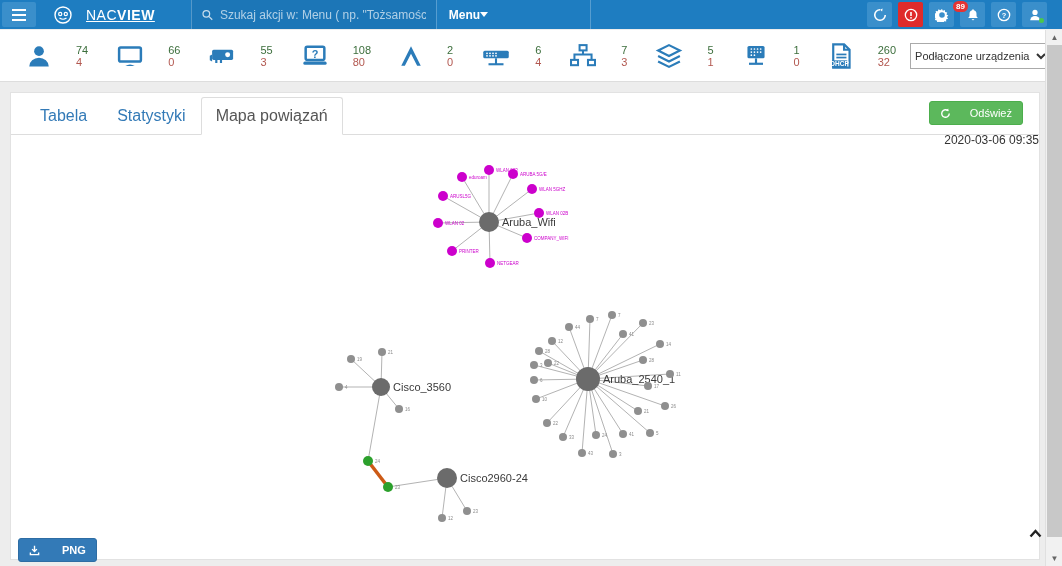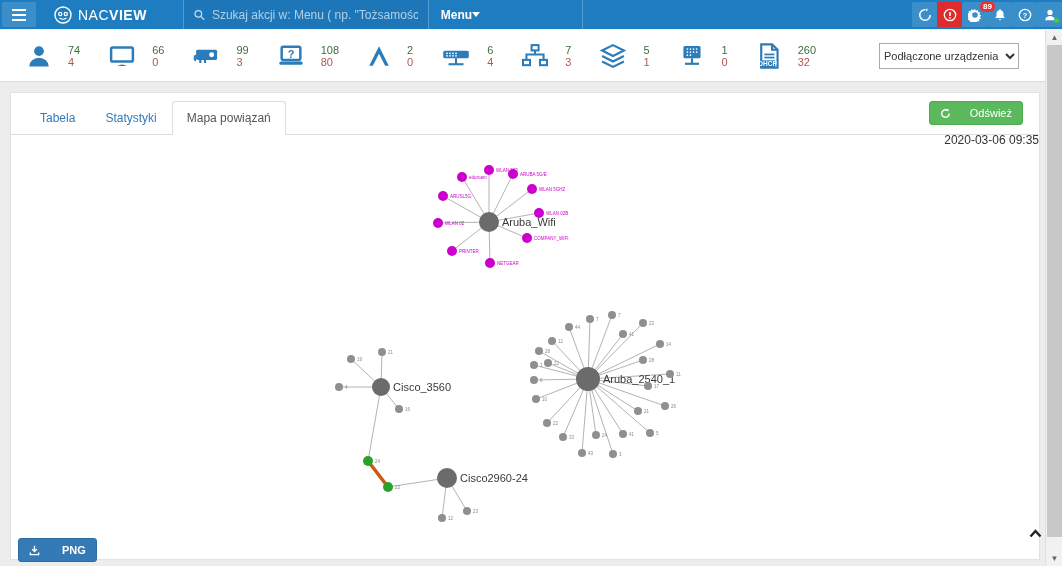--- a/index.html
+++ b/index.html
@@ -5,63 +5,63 @@
   * { margin:0; padding:0; box-sizing:border-box; }
   html,body { width:1062px; height:566px; overflow:hidden;
     font-family:"Liberation Sans", sans-serif; background:#ededed; }
 
   
   .navbar { position:absolute; left:0; top:0; width:1062px; height:29px;
     background:#1e7dc1; display:flex; align-items:stretch; z-index:30; }
   .nav-btn { display:flex; align-items:center; justify-content:center;
     color:#fff; cursor:pointer; }
   .hamburger { width:34px; margin:2px 0 2px 2px; background:#3a8fcb; border-radius:2px; }
-  .brand { display:flex; align-items:center; gap:6px; padding:0 14px 0 18px; color:#fff; }
+  .brand { display:flex; align-items:center; gap:14px; padding:0 14px 0 18px; color:#fff;text-decoration:underline; }
   .brand-name { font-size:14px; letter-spacing:.5px; }
   .brand-name b { font-weight:bold; }
   .nav-search { display:flex; align-items:center; gap:7px; width:245px; margin-left:22px;
     border-left:1px solid rgba(255,255,255,.25); padding:0 10px; background:rgba(0,0,0,.05); }
   .nav-search input { background:transparent; border:none; outline:none; width:100%;
     color:#fff; font-size:12px; }
   .nav-search input::placeholder { color:rgba(255,255,255,.65); }
   .nav-menu { width:155px; display:flex; align-items:center; 
     padding:0 12px; border-left:1px solid rgba(255,255,255,.25);
     border-right:1px solid rgba(255,255,255,.25); color:#fff; cursor:pointer; }
   .nav-menu .lbl { font-size:12px; font-weight:bold; }
   .caret { width:0; height:0; border-left:4px solid transparent;
     border-right:4px solid transparent; border-top:5px solid #fff; }
-  .nav-right { margin-left:auto; display:flex; align-items:stretch; gap:0; padding-right:0; }
+  .nav-right { margin-left:auto; display:flex; align-items:stretch; gap:6px; padding-right:15px; }
   .icon-btn { width:25px; margin:2px 0; background:#3a8fcb; border-radius:2px;
     position:relative; display:flex; align-items:center; justify-content:center;
     color:#fff; cursor:pointer; }
   .icon-btn.alert { background:#df2b2b; }
   .badge { position:absolute; top:-1px; left:-7px; background:#e53333; color:#fff;
     font-size:8px; font-weight:bold; padding:1px 3px; border-radius:7px; z-index:5; }
   .status-dot { position:absolute; right:3px; bottom:4px; width:5px; height:5px;
     border-radius:50%; background:#49c84d; }
 
   
   .statsbar { position:absolute; left:0; top:30px; width:1045px; height:52px;
     background:#fff; border-bottom:1px solid #ddd; display:flex; align-items:center;
     padding:0 12px; }
-  .stat { display:flex; align-items:center; gap:16px; padding:0 14px; height:34px; cursor:pointer; }
+  .stat { display:flex; align-items:center; gap:24px; padding:0 14px; height:34px; cursor:pointer; }
   .stat-icon svg { display:block; }
   .stat-nums { display:flex; flex-direction:column; line-height:12px; font-size:11px; }
   .num-top { color:#3c6e3c; }
   .num-bot { color:#b2574f; }
   .stats-filter { margin-left:auto; margin-right:14px; }
   .stats-filter select { width:140px; height:26px; font-size:11px; color:#333;
     border:1px solid #aaa; background:#fff; font-family:"Liberation Sans",sans-serif; }
 
   
   .panel { position:absolute; left:10px; top:92px; width:1030px; height:468px;
     background:#fff; border:1px solid #e2e2e2; }
   .tabbar { position:relative; height:42px; border-bottom:1px solid #ddd;
     display:flex; align-items:flex-end; padding:0 14px; }
-  .tab { font-size:12px; padding:9px 14px; margin-bottom:-1px; cursor:pointer;
+  .tab { font-size:16px; padding:9px 14px; margin-bottom:-1px; cursor:pointer;
     color:#337ab7; border:1px solid transparent; border-radius:3px 3px 0 0; }
   .tab.active { color:#555; background:#fff; border-color:#ddd #ddd #fff #ddd; cursor:default; }
   .refresh-btn { position:absolute; right:16px; top:8px; background:#5cb85c;
     border:1px solid #4cae4c; color:#fff; font-size:11px; padding:5px 10px;
     border-radius:3px; display:flex; align-items:center; gap:19px; cursor:pointer; }
   .timestamp { position:absolute; right:0; top:40px; font-size:12px; color:#333; }
 
   
   svg.graph { position:absolute; left:0; top:0; width:1062px; height:566px; z-index:10;
     pointer-events:none; }
@@ -188,21 +188,21 @@
         <span class="stat-icon">
           <svg width="28" height="26" viewBox="0 0 18 16">
             <rect x="2" y="4" width="13.5" height="6.5" rx="1" fill="#2b7cb9"></rect>
             <circle cx="12" cy="7.2" r="1.6" fill="#fff"></circle>
             <path d="M2,7 L0.5,7.8 v3 l1.5,.8 Z" fill="#2b7cb9"></path>
             <rect x="4" y="10.5" width="1.4" height="2" fill="#2b7cb9"></rect>
             <rect x="7" y="10.5" width="1.4" height="2" fill="#2b7cb9"></rect>
           </svg>
         </span>
         <span class="stat-nums">
-          <span class="num-top">99</span>
+          <span class="num-top">55</span>
           <span class="num-bot">3</span>
         </span>
       </div>
       <div class="stat">
         <span class="stat-icon">
           <svg width="28" height="26" viewBox="0 0 18 16">
             <rect x="3" y="2" width="12" height="8.5" rx="1" fill="none" stroke="#2b7cb9" stroke-width="1.6"></rect>
             <text x="9" y="9" text-anchor="middle" font-size="7" font-weight="bold" fill="#2b7cb9" font-family="Liberation Sans, sans-serif">?</text>
             <rect x="1.5" y="11.5" width="15" height="2.2" rx="1" fill="#2b7cb9"></rect>
           </svg>

